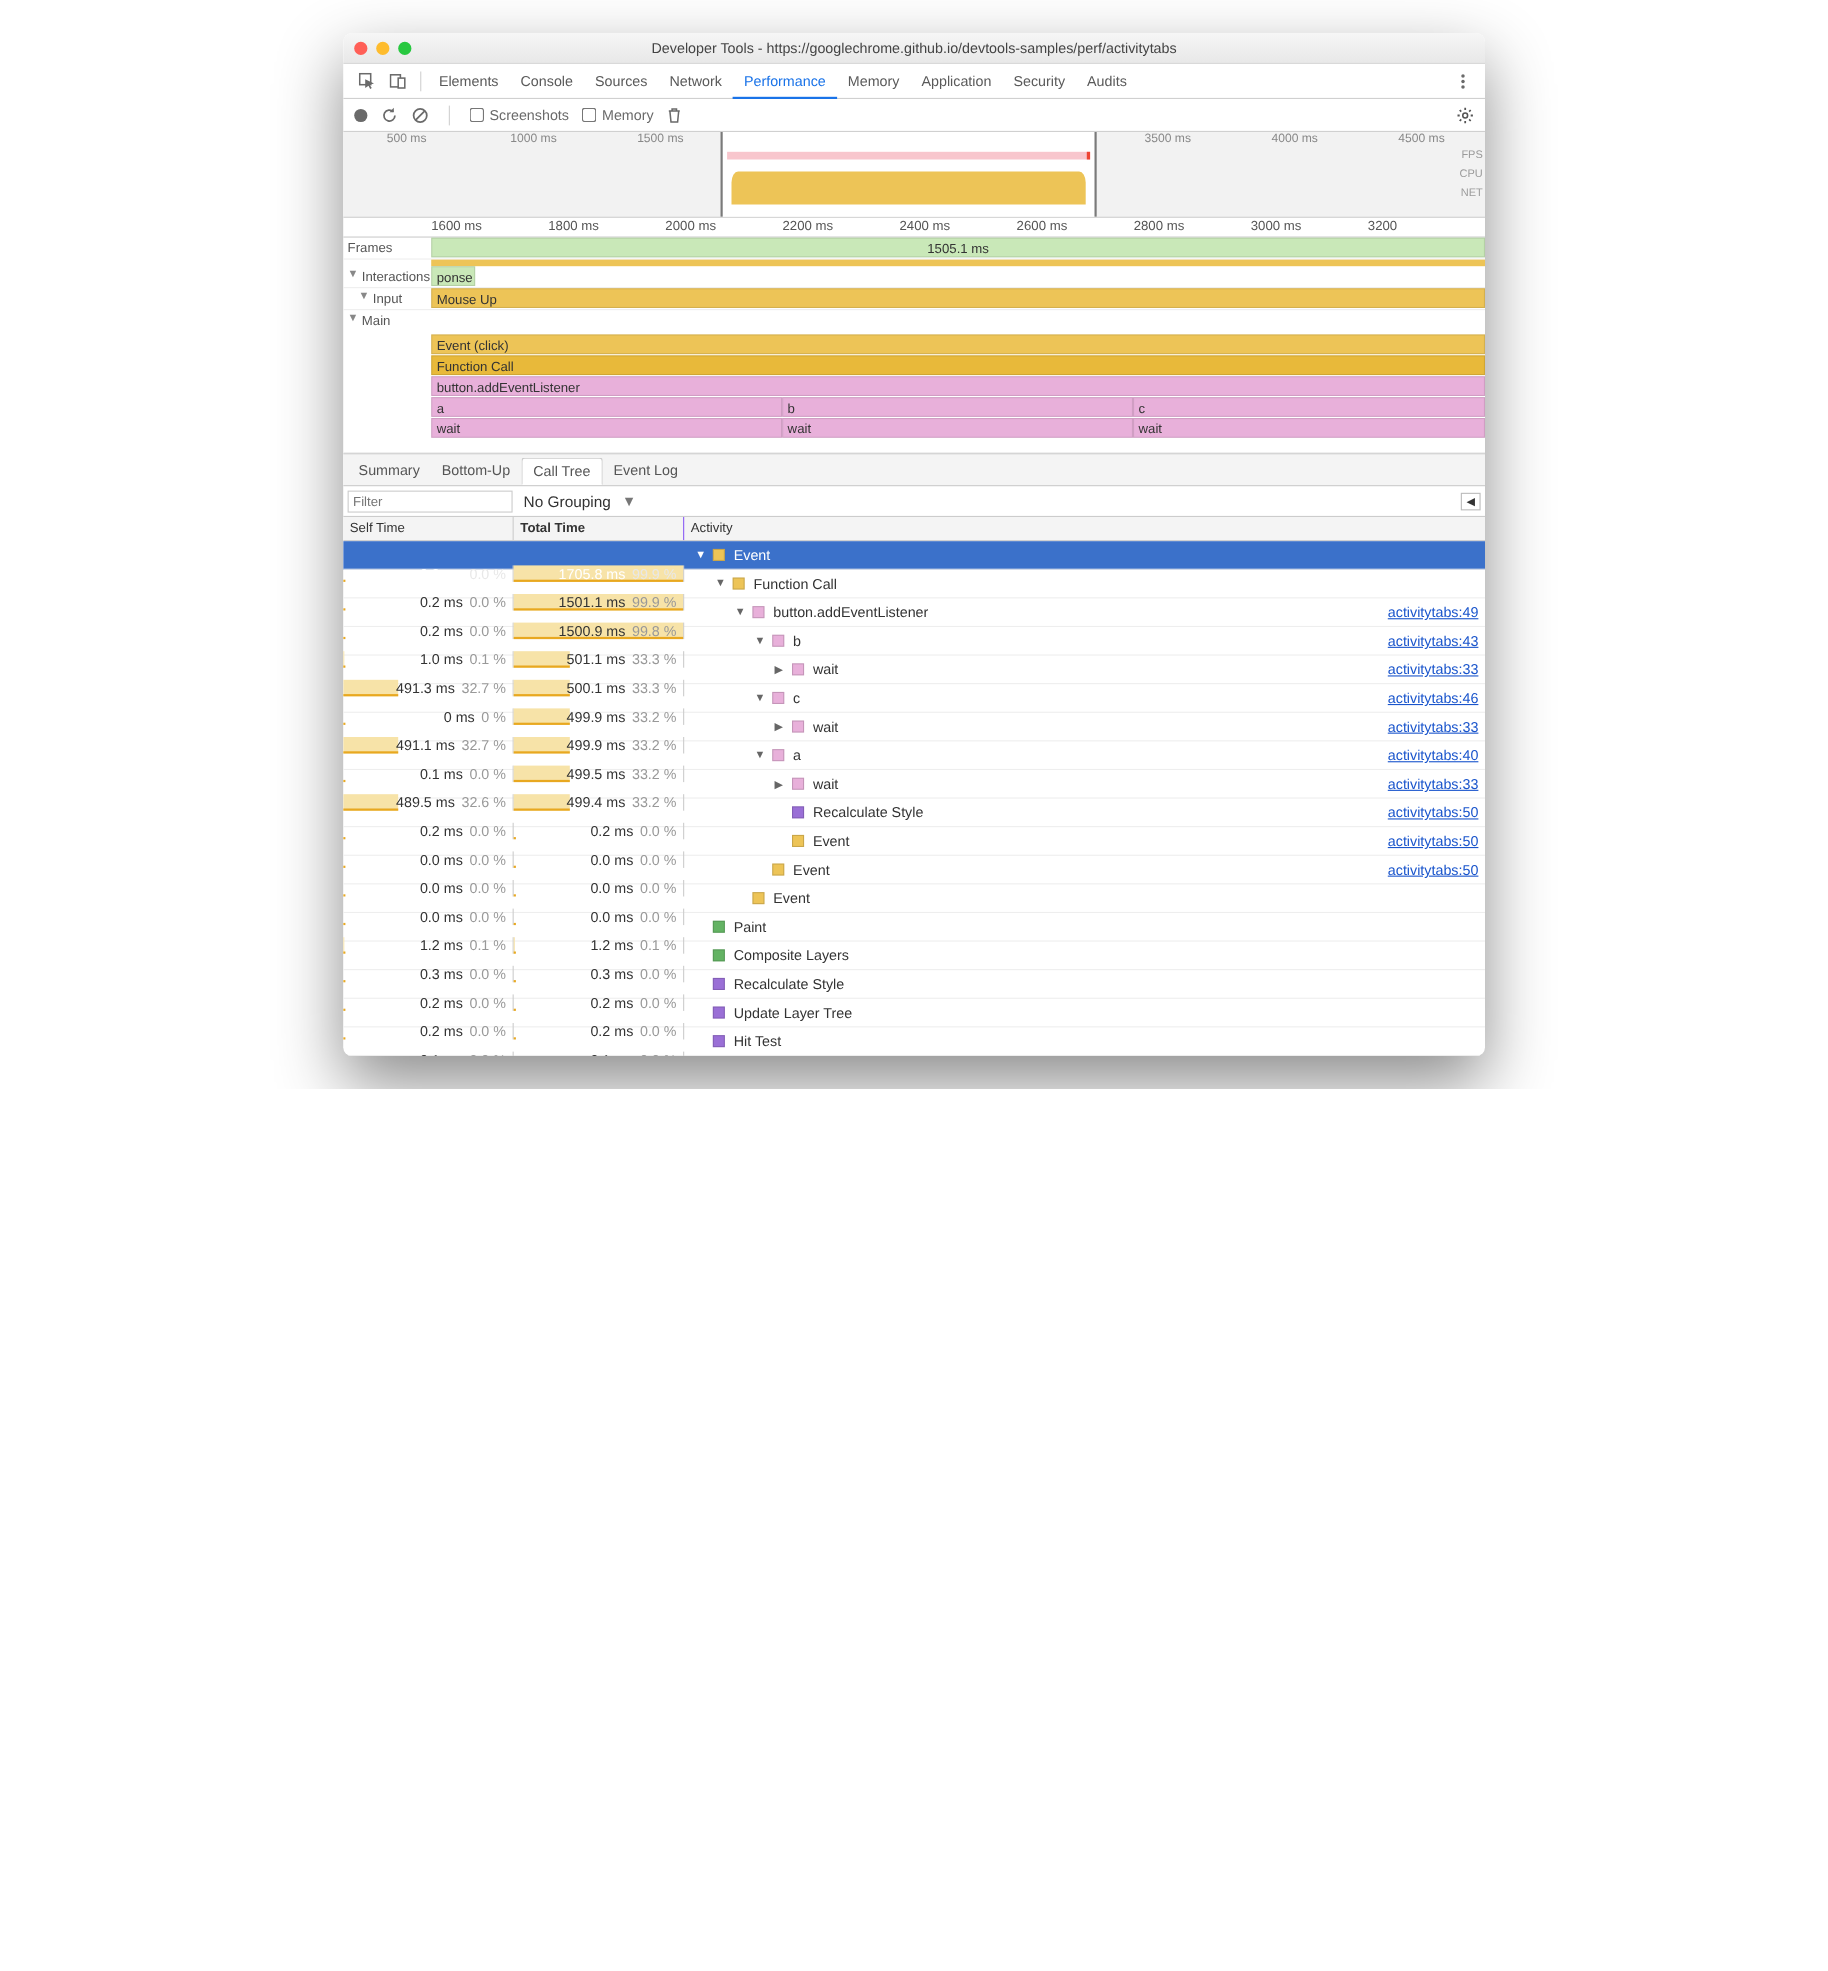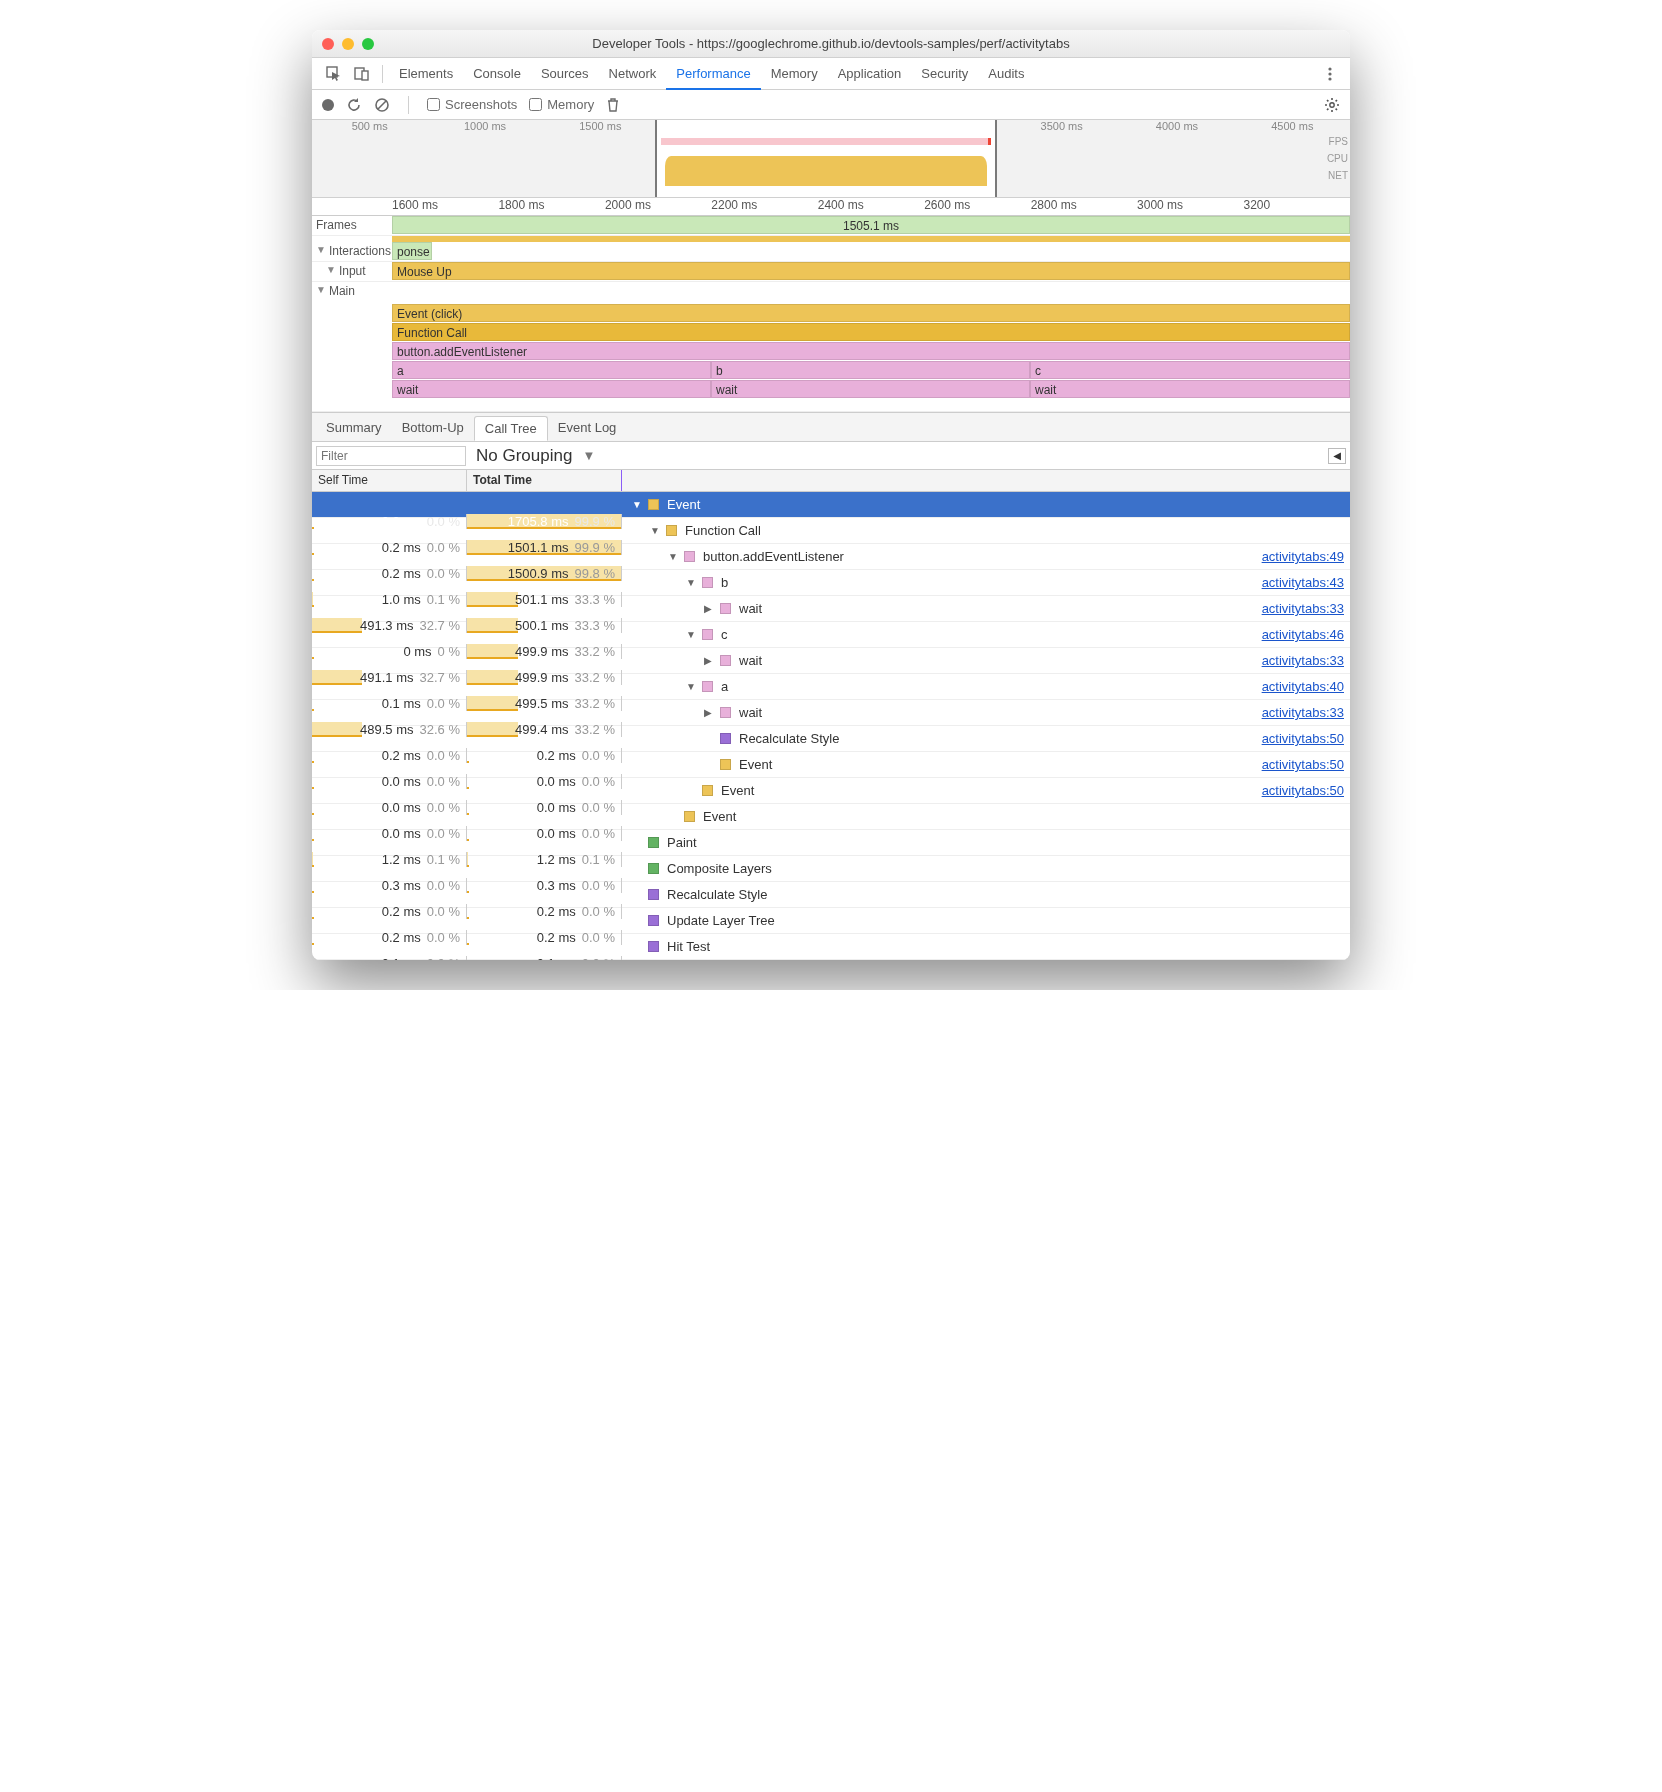--- a/index.html
+++ b/index.html
@@ -36,21 +36,21 @@
 .trackrow { display: flex; border-bottom: 1px solid #eee; min-height: 20px; font-size: 12px; }
 .trackhead { width: 80px; padding: 2px 4px; color: #555; display: flex; align-items: flex-start; }
 .trackhead .tw { color: #888; margin-right: 3px; font-size: 10px; }
 .trackbody { flex: 1; position: relative; }
 .bar { position: absolute; height: 18px; line-height: 18px; padding: 0 4px; font-size: 12px; white-space: nowrap; overflow: hidden; border: 1px solid rgba(0,0,0,0.1); }
 .subtabs { height: 30px; border-top: 1px solid #ccc; border-bottom: 1px solid #ccc; display: flex; align-items: center; padding: 0 4px; background: #f4f4f4; }
 .subtab { padding: 4px 10px; color: #555; cursor: pointer; }
 .subtab.active { background: #fff; border: 1px solid #ccc; border-bottom: 1px solid #fff; border-radius: 3px 3px 0 0; position: relative; top: 1px; }
 .filterrow { height: 28px; border-bottom: 1px solid #ccc; display: flex; align-items: center; padding: 0 4px; gap: 10px; }
 .filterrow input { width: 150px; height: 20px; border: 1px solid #ccc; padding: 0 4px; font-size: 12px; }
-.grouping { color: #333; font-size: 17px; }
+.grouping { color: #333; font-size: 14px; }
 .filterrow .rightbtn { margin-left: auto; border: 1px solid #bbb; width: 18px; height: 16px; display: flex; align-items: center; justify-content: center; font-size: 10px; cursor: pointer; }
 .tblhead { display: flex; height: 22px; background: #f4f4f4; border-bottom: 1px solid #ccc; font-size: 12px; color: #333; }
 .col-self { width: 155px; border-right: 1px solid #ccc; padding: 3px 6px; }
 .col-total { width: 155px; border-right: 1px solid #8b5cf6; padding: 3px 6px; font-weight: bold; }
 .col-activity { flex: 1; padding: 3px 6px; }
 .tblrow { display: flex; height: 26px; border-bottom: 1px solid #eee; font-size: 13px; align-items: center; }
 .tblrow.selected { background: #3b71ca; color: #fff; }
 .cell-num { width: 155px; border-right: 1px solid #ccc; display: flex; justify-content: flex-end; align-items: center; padding: 0 6px; gap: 6px; position: relative; font-variant-numeric: tabular-nums; margin-top: 34px; }
 .cell-num .barfill { position: absolute; left: 0; top: 0; bottom: 0; background: #f7e3a8; z-index: 0; }
 .cell-num .barline { position: absolute; left: 0; bottom: 0; height: 2px; background: #e8a820; z-index: 1; }
@@ -240,20 +240,21 @@
   <div class="filterrow">
     <input type="text" placeholder="Filter" style="">
     <span class="grouping">No Grouping</span>
     <span style="color:#777">▼</span>
     <div class="rightbtn">◀</div>
   </div>
 
   <div class="tblhead">
     <div class="col-self">Self Time</div>
     <div class="col-total">Total Time</div>
+    <div class="col-activity">Activity</div>
   </div>
 
   <div id="tblbody">
       <div class="tblrow selected">
         <div class="cell-num">
           <div class="barfill" style="width: 0%;"></div>
           <div class="barline" style="width: 1%;"></div>
           <span>0.3 ms</span>
           <span class="pct">0.0 %</span>
         </div>

